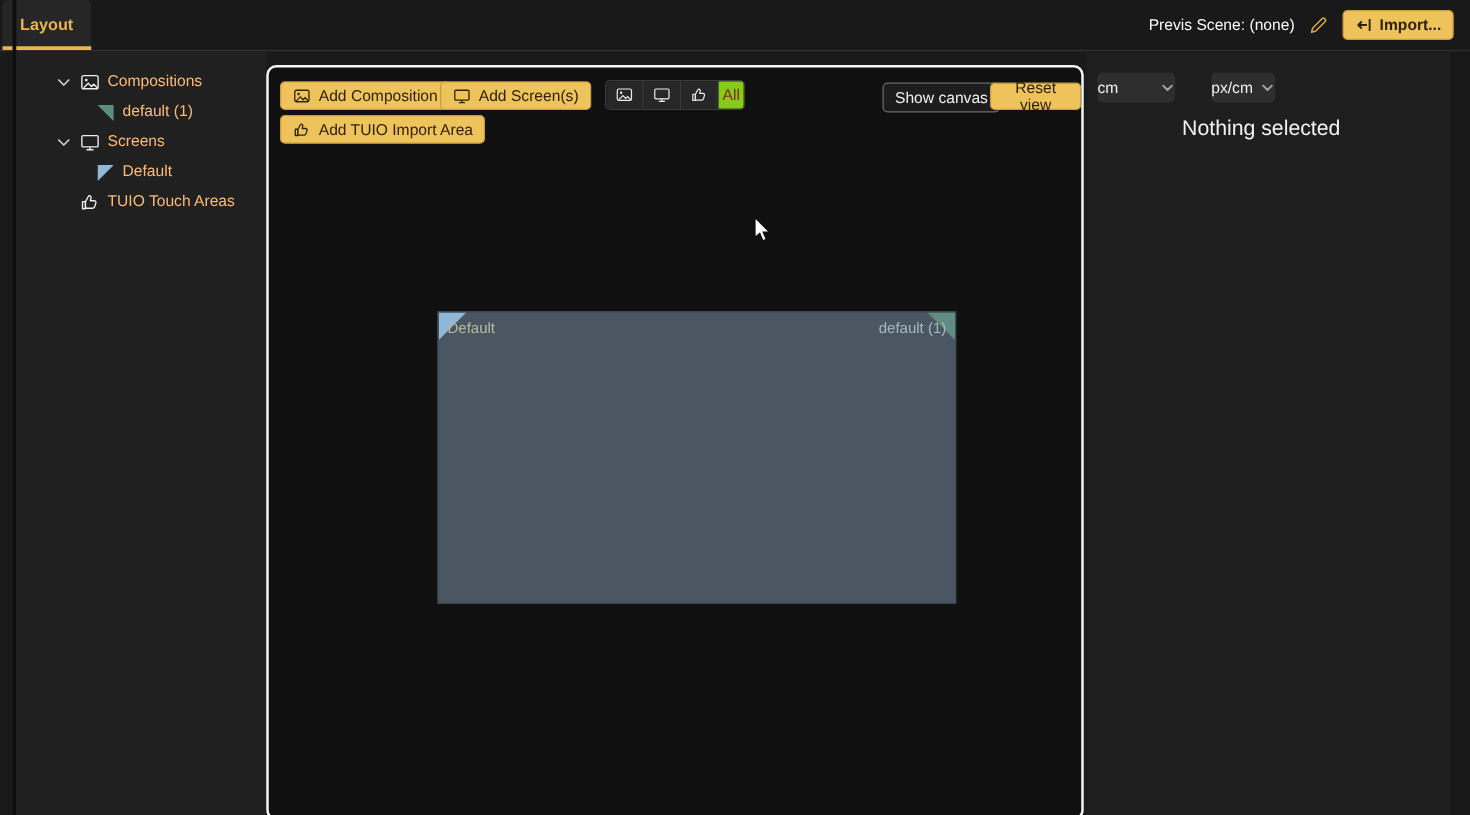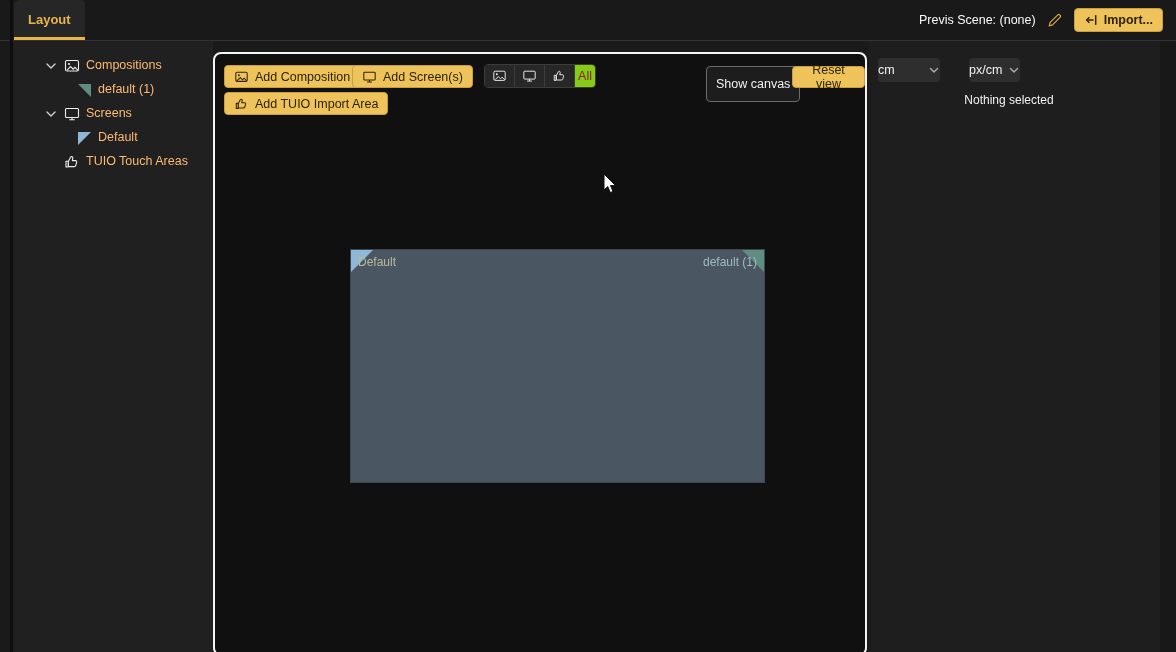--- a/index.html
+++ b/index.html
@@ -3,34 +3,34 @@
 <meta charset="utf-8">
 <style>
   * { margin:0; padding:0; box-sizing:border-box; }
   html,body { width:1176px; height:652px; overflow:hidden; }
   body { font-family:"Liberation Sans","DejaVu Sans",sans-serif; background:#1a1a1a; color:#eee; }
   .app { position:relative; width:1176px; height:652px; background:#1a1a1a; }
 
   
   .topbar { position:absolute; left:0; top:0; width:1176px; height:40px; background:#191919; }
   .topbar-divider { position:absolute; left:0; top:40px; width:1176px; height:1px; background:#333; }
-  .tabs { position:absolute; left:14px; top:0; height:40px; display:flex; }
+  .tabs { position:absolute; left:2px; top:0; height:40px; display:flex; }
   .tab { height:39px; line-height:39px; padding:0 14px; background:#262626; font-size:13px; font-weight:bold;
          color:#9e9e9e; border-radius:5px 5px 0 0; cursor:pointer; position:relative; }
   .tab.active { color:#e8b54a; }
   .tab.active .underline { position:absolute; left:0; bottom:-1px; width:100%; height:3px; background:#e8b54a; }
   .topbar-right { position:absolute; right:13px; top:0; height:40px; display:flex; align-items:center; gap:10px; }
   .previs { font-size:12.5px; color:#fafafa; }
   .pencil { width:18px; height:18px; display:flex; align-items:center; justify-content:center; cursor:pointer; }
 
   .btn-yellow { display:inline-flex; align-items:center; gap:6px; background:#eec35b; border:1px solid #c79f3d;
                 color:#2e2300; font-size:12.5px; border-radius:4px; padding:0 9px; height:23px; cursor:pointer;
                 font-family:inherit; }
   .btn-dark { display:inline-flex; align-items:center; background:#1d1d1d; border:1px solid #6b6b6b; color:#f0f0f0;
-              font-size:12.5px; border-radius:4px; padding:0 9px; height:36px; cursor:pointer; font-family:inherit; }
+              font-size:12.5px; border-radius:4px; padding:0 9px; height:24px; cursor:pointer; font-family:inherit; }
 
   
   .edge-left { position:absolute; left:10px; top:0; width:3px; height:652px; background:#0e0e0e; }
   .sidebar { position:absolute; left:13px; top:41px; width:200px; height:611px; background:#202020; }
   .trow { position:absolute; left:0; width:200px; height:22px; cursor:pointer; }
   .chev { position:absolute; left:31px; top:4px; width:14px; height:14px; }
   .ticon { position:absolute; top:3px; width:16px; height:16px; }
   .tlabel { position:absolute; top:3px; font-size:12.5px; color:#fdba74; white-space:nowrap; }
 
   
@@ -51,21 +51,21 @@
   .box-label-r { position:absolute; right:7px; top:5px; font-size:12px; color:#a3bac3; }
 
   .cursor { position:absolute; left:388px; top:119px; }
 
   
   .inspector { position:absolute; left:869px; top:41px; width:307px; height:611px; background:#1e1e1e; }
   .edge-right { position:absolute; left:1160px; top:41px; width:16px; height:611px; background:#181818; }
   .dropdown { position:absolute; top:17px; height:24px; background:#2e2e2e; border-radius:4px; display:flex;
               align-items:center; justify-content:space-between; padding:0 0; font-size:12.5px; color:#f0f0f0;
               cursor:pointer; }
-  .empty-state { position:absolute; left:0; top:52px; width:280px; text-align:center; font-size:12px; color:#f2f2f2; }
+  .empty-state { position:absolute; left:0; top:52px; width:280px; text-align:center; font-size:17px; color:#f2f2f2; }
   svg { display:block; }
 </style>
 </head>
 <body>
 
 <div class="app">
 
   <header class="topbar">
     <div class="tabs">
       <div class="tab active">

